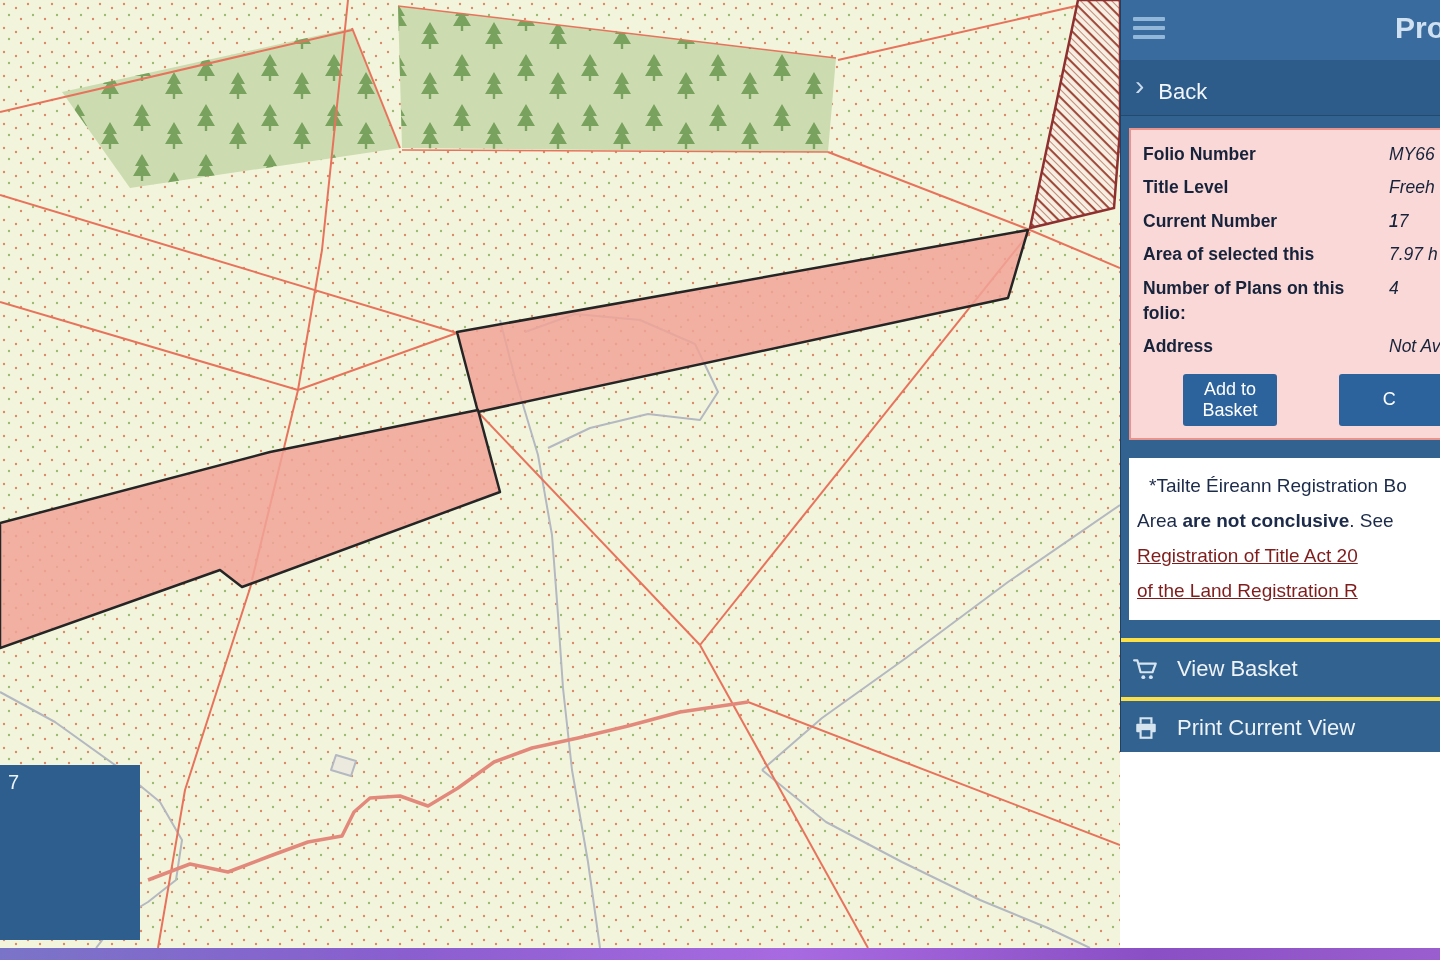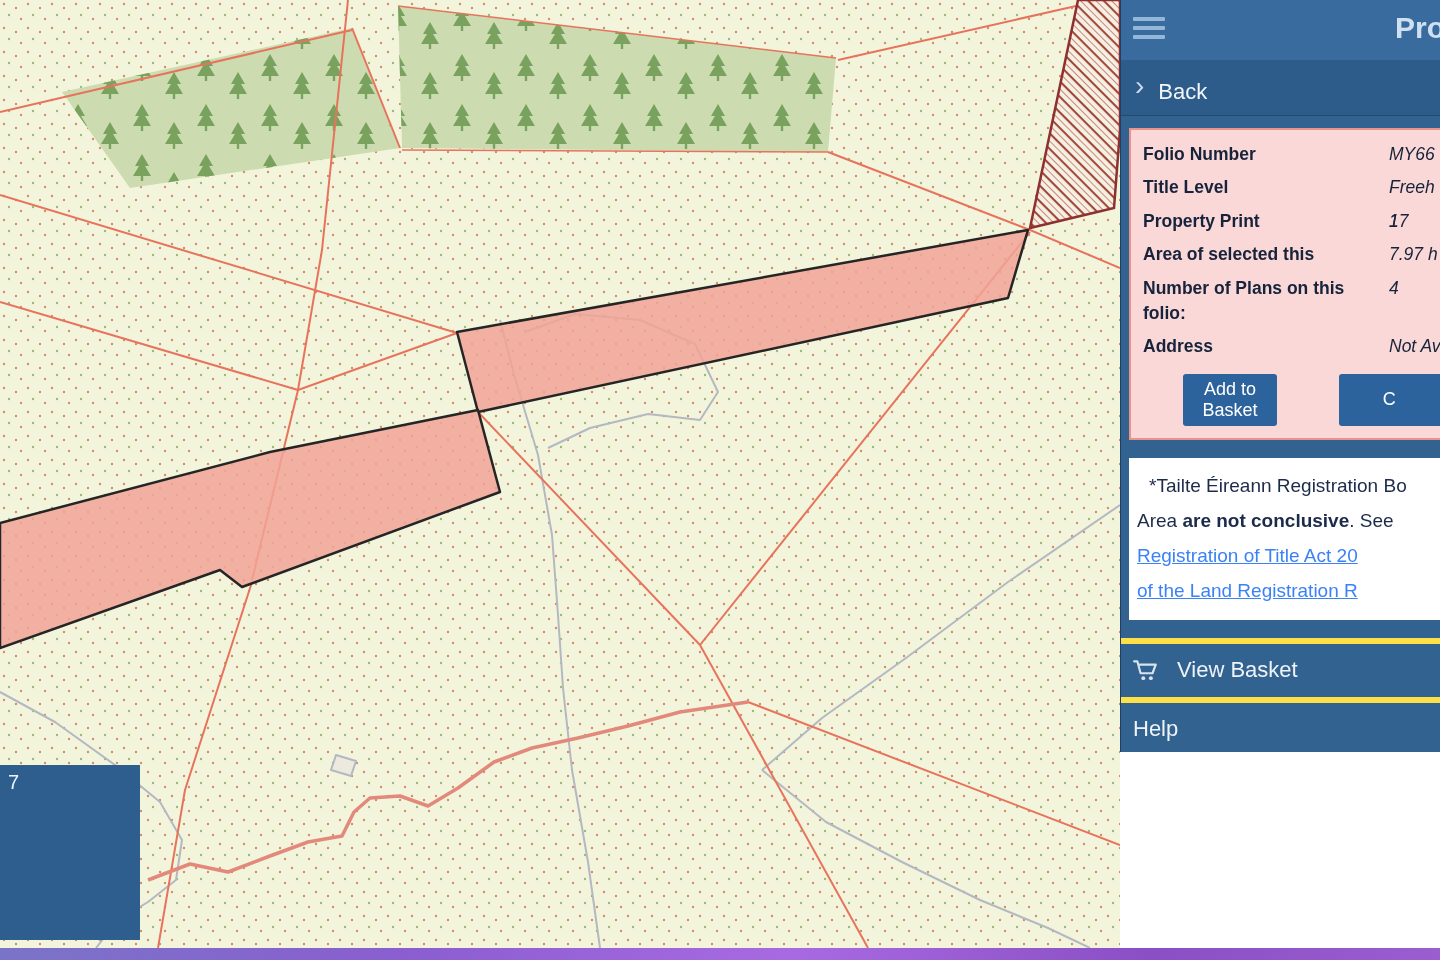--- a/index.html
+++ b/index.html
@@ -48,26 +48,26 @@
     font-size:18px; font-family:inherit; cursor:pointer;
   }
   .btn-add { width:142px; }
   .btn-2 { width:190px; margin-left:62px; text-align:left; padding-left:44px; }
 
   .disclaimer {
     margin:18px 0 0 8px; width:372px; background:#ffffff; color:#1c2b4a;
     padding:10px 8px 12px 8px; font-size:19px; line-height:35px;
   }
   .d1 { text-indent:12px; }
-  .dlink { color:#3b82f6; text-decoration:underline; cursor:pointer; }
+  .dlink { color:#7f1d1d; text-decoration:underline; cursor:pointer; }
 
   .menu { margin-top:18px; }
   .menu-row {
     height:59px; display:flex; align-items:center; padding-left:12px;
-    border-top:6px solid #fde047; cursor:pointer;
+    border-top:4px solid #fde047; cursor:pointer;
   }
   .menu-icon { width:26px; height:26px; margin-right:18px; flex:none; }
   .menu-label { font-size:22px; color:#eef3f8; }
 
   .bottom-bar {
     position:absolute; left:0; top:948px; width:1440px; height:12px;
     background:linear-gradient(90deg,#7a74c8 0%, #8a5ecf 28%, #a86ae0 55%, #8a4fc4 80%, #9a5ecf 100%);
   }
 </style>
 </head>
@@ -174,21 +174,21 @@
         <div class="f-value">MY66</div>
       </div>
       <div class="f-row">
         <div class="f-label">Title Level</div>
         <div class="f-value">Freeh</div>
       </div>
       <div class="f-row">
         <div class="f-value">17</div>
       </div>
       <div class="f-row">
-        <div class="f-label">Property Print</div>
+        <div class="f-label">Current Number</div>
         <div class="f-value">1</div>
       </div>
       <div class="f-row">
         <div class="f-label">Area of selected this</div>
         <div class="f-value">7.97 h</div>
       </div>
       <div class="f-row">
         <div class="f-label">Number of Plans on this folio:</div>
         <div class="f-value">4</div>
       </div>
@@ -219,20 +219,28 @@
     <div class="menu">
       <div class="menu-row">
         <svg class="menu-icon" viewBox="0 0 24 24">
           <path d="M1 4h3l3 11h11l3-8H6" fill="none" stroke="#d6e4f0" stroke-width="2" stroke-linejoin="round" stroke-linecap="round"></path>
           <circle cx="9.5" cy="19.5" r="1.8" fill="#d6e4f0"></circle>
           <circle cx="16.5" cy="19.5" r="1.8" fill="#d6e4f0"></circle>
         </svg>
         <span class="menu-label">View Basket</span>
       </div>
       <div class="menu-row">
+        <svg class="menu-icon" viewBox="0 0 24 24">
+          <path d="M7 8 V3 h10 v5" fill="none" stroke="#d6e4f0" stroke-width="2"></path>
+          <rect x="3" y="8" width="18" height="8" rx="1" fill="#d6e4f0"></rect>
+          <rect x="7" y="13" width="10" height="8" fill="#32628f" stroke="#d6e4f0" stroke-width="2"></rect>
+        </svg>
+        <span class="menu-label">Print Current View</span>
+      </div>
+      <div class="menu-row">
         <span class="menu-label">Help</span>
       </div>
     </div>
 
   </aside>
 
   <div class="bottom-bar"></div>
 </div>
 
 </body></html>

